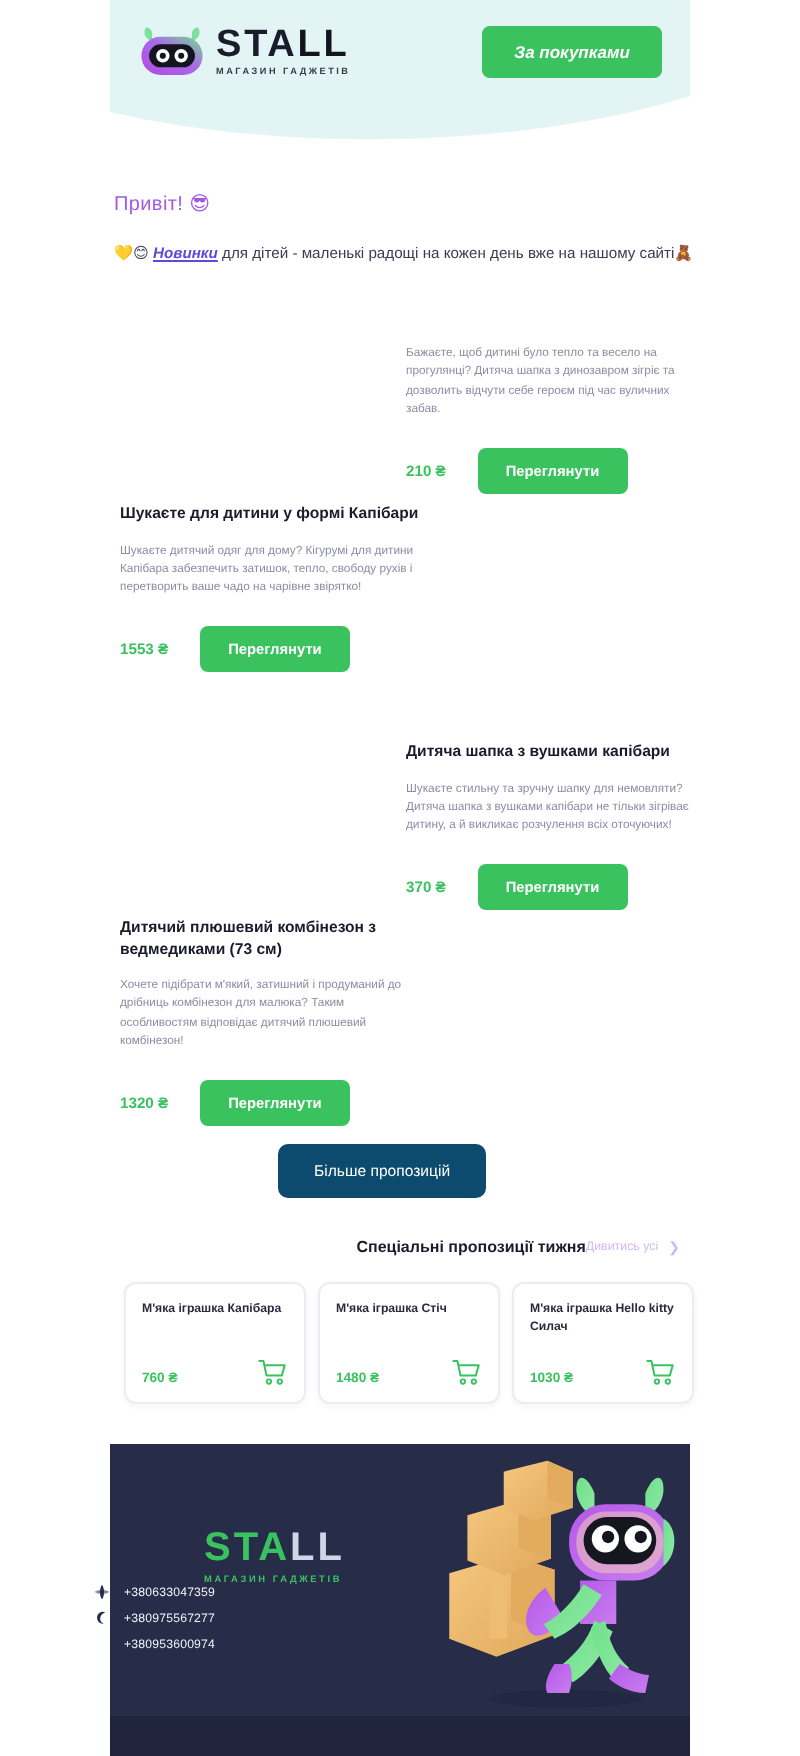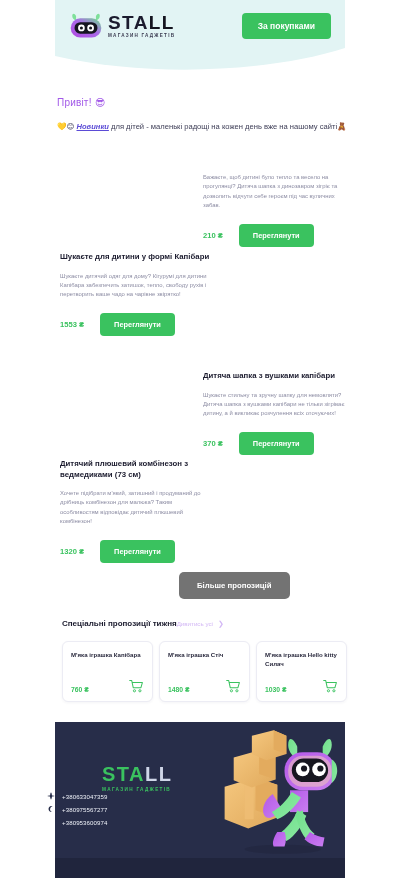--- a/index.html
+++ b/index.html
@@ -33,21 +33,21 @@
     color: #1b1b2e; font-family: "Liberation Sans", sans-serif;
   }
   .logo-word .dk { color: #14141f; }
   .logo-sub {
     font-size: 4.6px; letter-spacing: 1.25px; color: #3a3a50;
     margin-top: 2px; font-weight: 600;
   }
   .btn-shop {
     background: #3ac25f; color: #ffffff; border: none; border-radius: 4px;
     font-size: 8.5px; font-weight: 700; padding: 8px 16px; cursor: pointer;
-    font-family: "Liberation Sans", sans-serif; white-space: nowrap;
+    font-family: "Liberation Sans", sans-serif; white-space: nowrap; font-style: italic;
   }
 
   
   .greeting { position: absolute; left: 57px; top: 97px; width: 290px; }
   .greet-title {
     font-size: 10px; font-weight: 400; color: #a259e8; letter-spacing: .2px;
   }
   .greet-emoji { font-size: 10px; }
   .greet-body {
     margin-top: 13px; font-size: 7.6px; color: #3c3c55; line-height: 1.65;
@@ -72,30 +72,29 @@
   }
   .btn-view {
     background: #3ac25f; color: #fff; border: none; border-radius: 4px;
     font-size: 7.4px; font-weight: 700; padding: 7px 14px; cursor: pointer;
     font-family: "Liberation Sans", sans-serif; white-space: nowrap;
   }
 
   
   .btn-more {
     position: absolute; left: 139px; top: 572px;
-    background: #737373; color: #fff; border: none; border-radius: 5px;
-    font-size: 7.8px; font-weight: 700; padding: 9px 18px; cursor: pointer;
+    background: #0c4a6e; color: #fff; border: none; border-radius: 5px;
+    font-size: 7.8px; font-weight: 400; padding: 9px 18px; cursor: pointer;
     font-family: "Liberation Sans", sans-serif;
-    margin-left: 40px;
   }
 
   
   .special-head {
     position: absolute; left: 62px; top: 619px; width: 278px;
-    display: flex; align-items: center; justify-content: flex-start;
+    display: flex; align-items: center; justify-content: flex-end;
   }
   .special-title { font-size: 8px; font-weight: 700; color: #1b1b2e; }
   .special-link {
     font-size: 6.2px; color: #d3b8f5; display: flex; align-items: center; gap: 5px;
     cursor: pointer;
   }
   .chev { font-size: 7px; color: #d3b8f5; }
 
   .cards {
     position: absolute; left: 62px; top: 641px; width: 285px;

